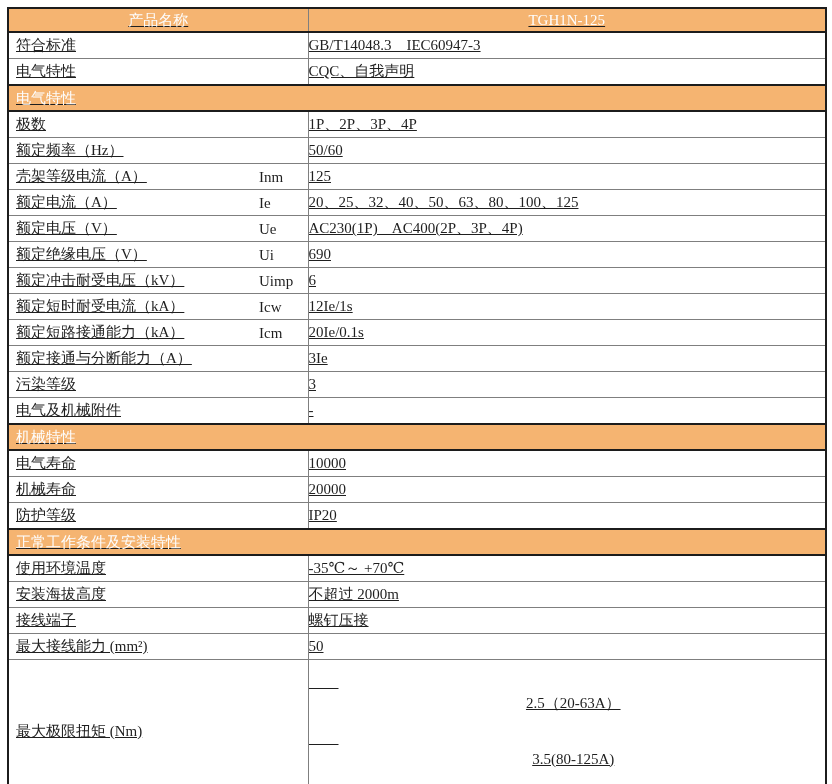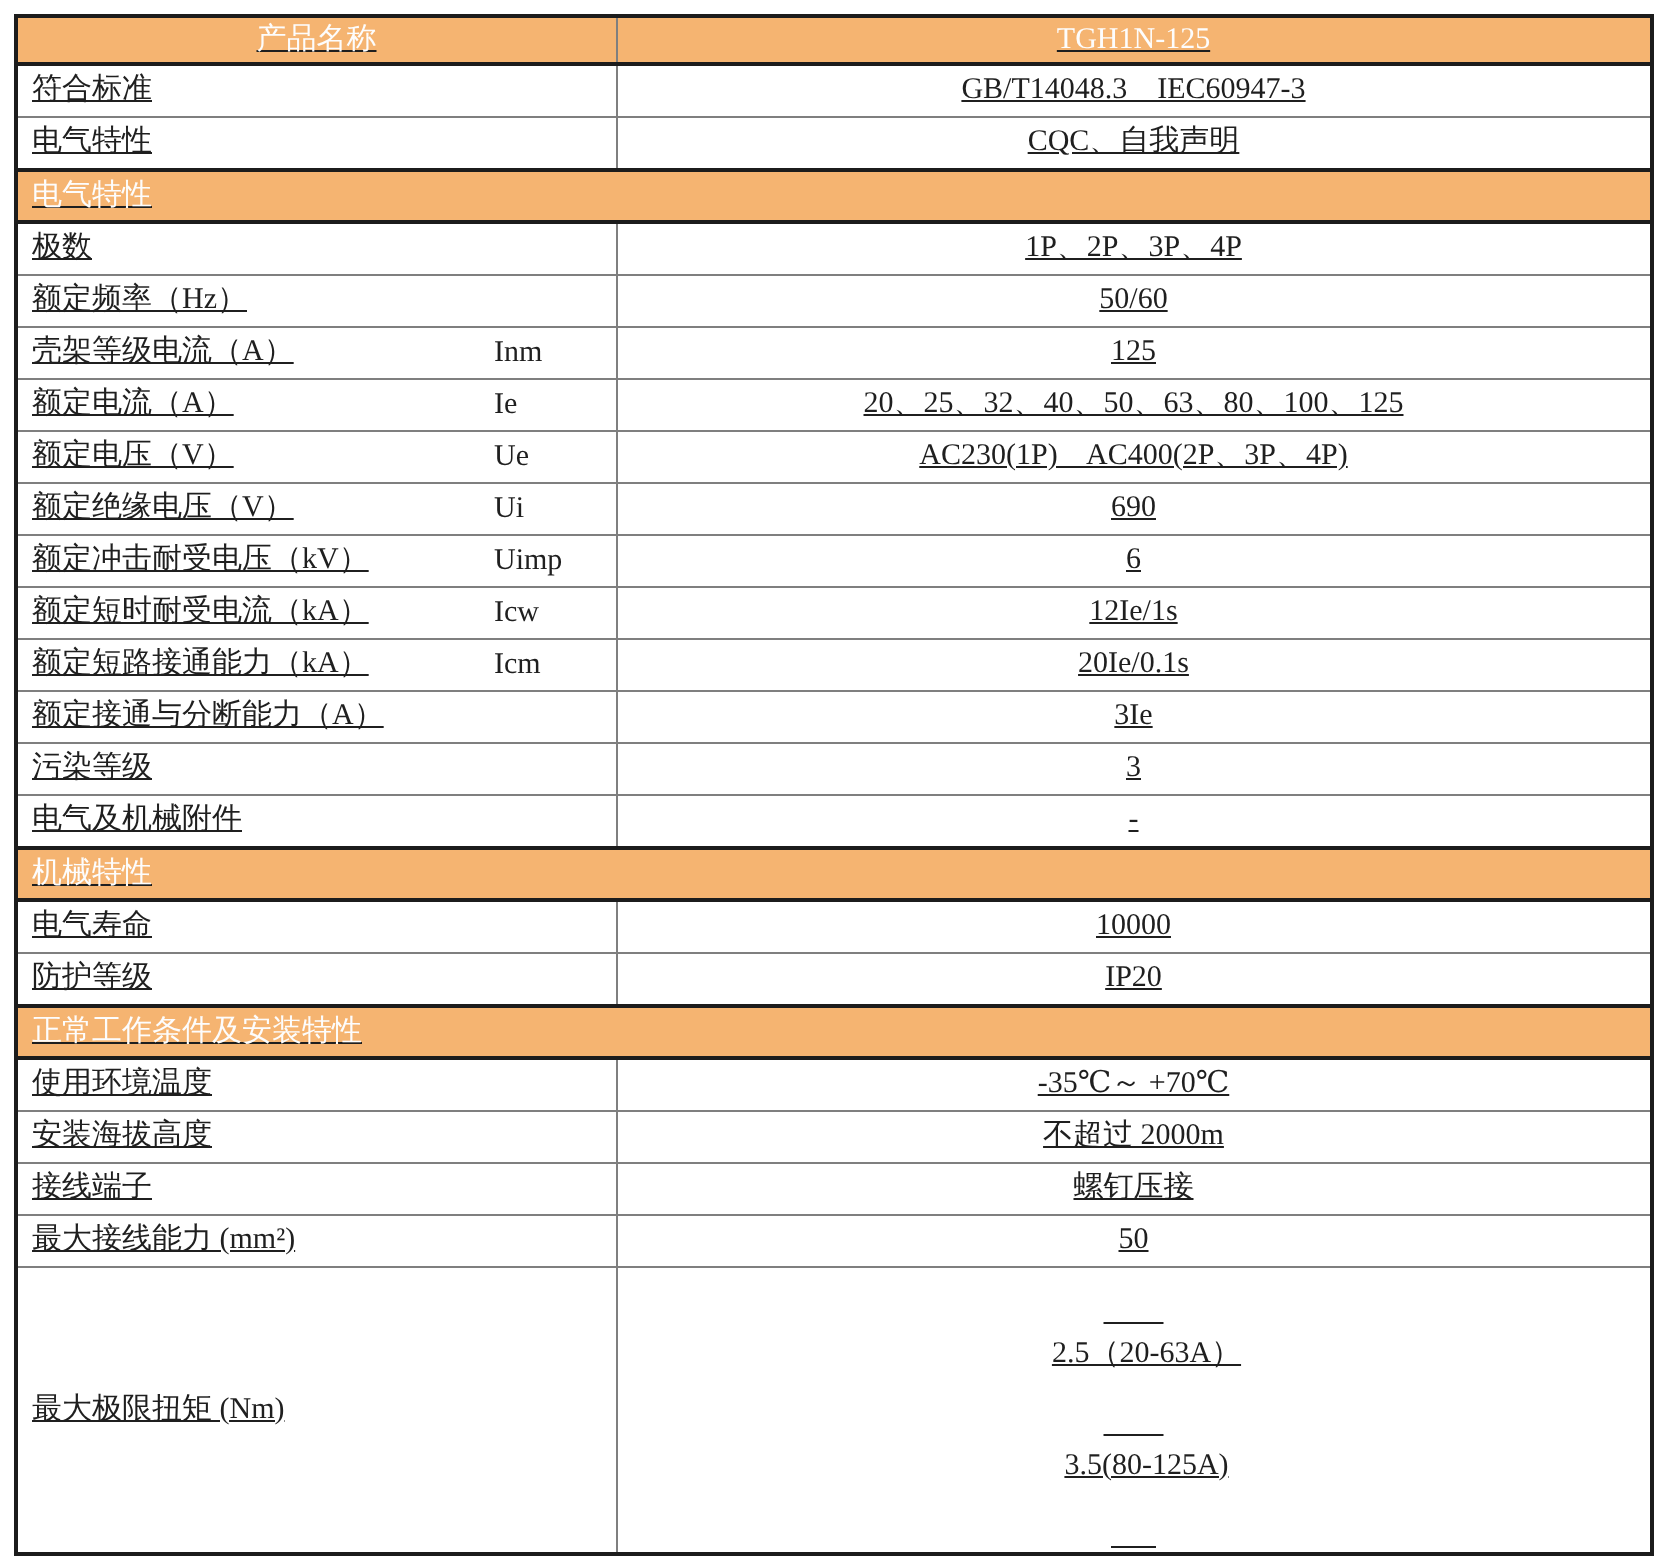--- a/index.html
+++ b/index.html
@@ -52,27 +52,27 @@
 
   td.label-cell {
     position: relative;
     text-align: left;
     padding-left: 7px;
     background: #ffffff;
     margin-top: 15px;
   }
   .spec-symbol {
     position: absolute;
-    left: 238px;
+    left: 250px;
     top: 50%;
     transform: translateY(-50%);
     white-space: pre;
   }
   td.value-cell {
-    text-align: center;
+    text-align: left;
     background: #ffffff;
     white-space: pre;
   }
   .value-line { height: 26px; display: flex; align-items: center; justify-content: center; white-space: pre; margin-left: 13px; }
 </style>
 </head>
 <body>
 
 <div class="page">
   <table class="spec">
@@ -172,20 +172,24 @@
 
     <tr class="section">
       <td colspan="2">机械特性</td>
     </tr>
 
     <tr class="row">
       <td class="label-cell">电气寿命</td>
       <td class="value-cell">10000</td>
     </tr>
     <tr class="row">
+      <td class="label-cell">机械寿命</td>
+      <td class="value-cell">20000</td>
+    </tr>
+    <tr class="row">
       <td class="label-cell">防护等级</td>
       <td class="value-cell">IP20</td>
     </tr>
 
     <tr class="section">
       <td colspan="2">正常工作条件及安装特性</td>
     </tr>
 
     <tr class="row">
       <td class="label-cell">使用环境温度</td>

